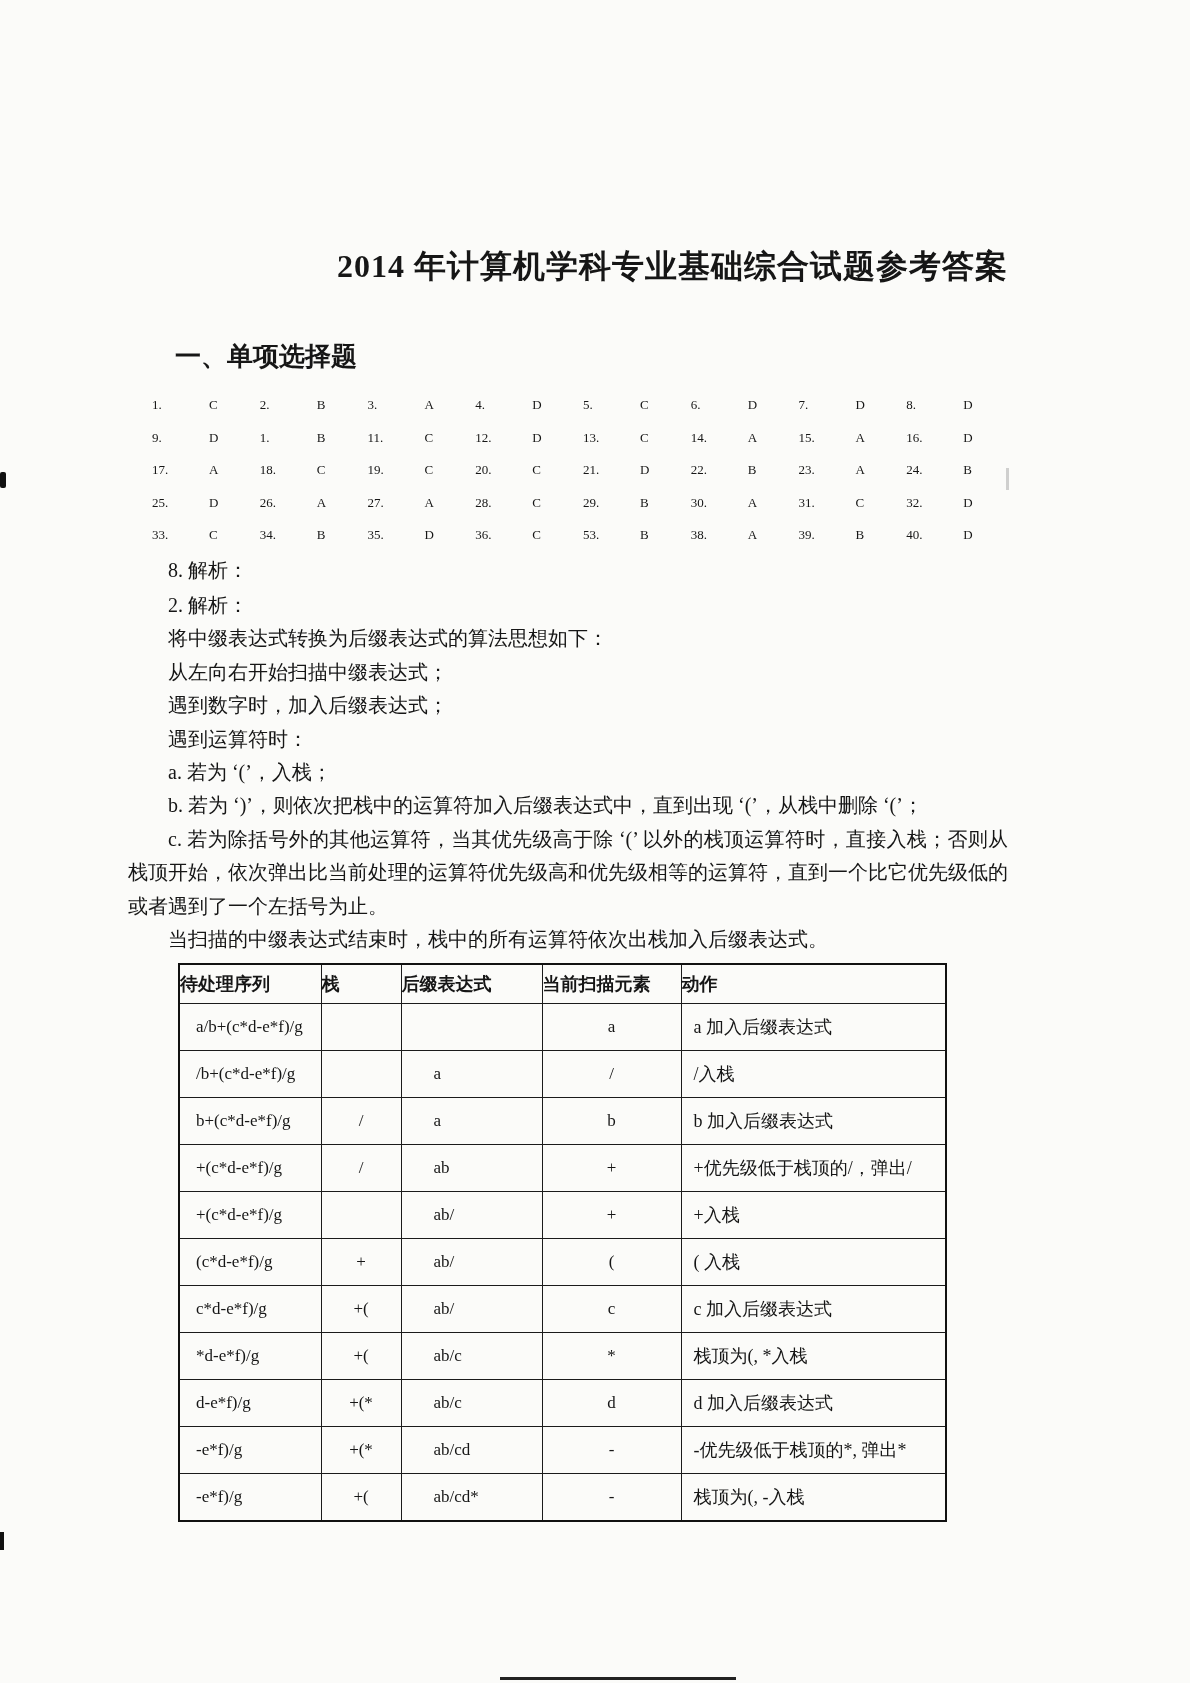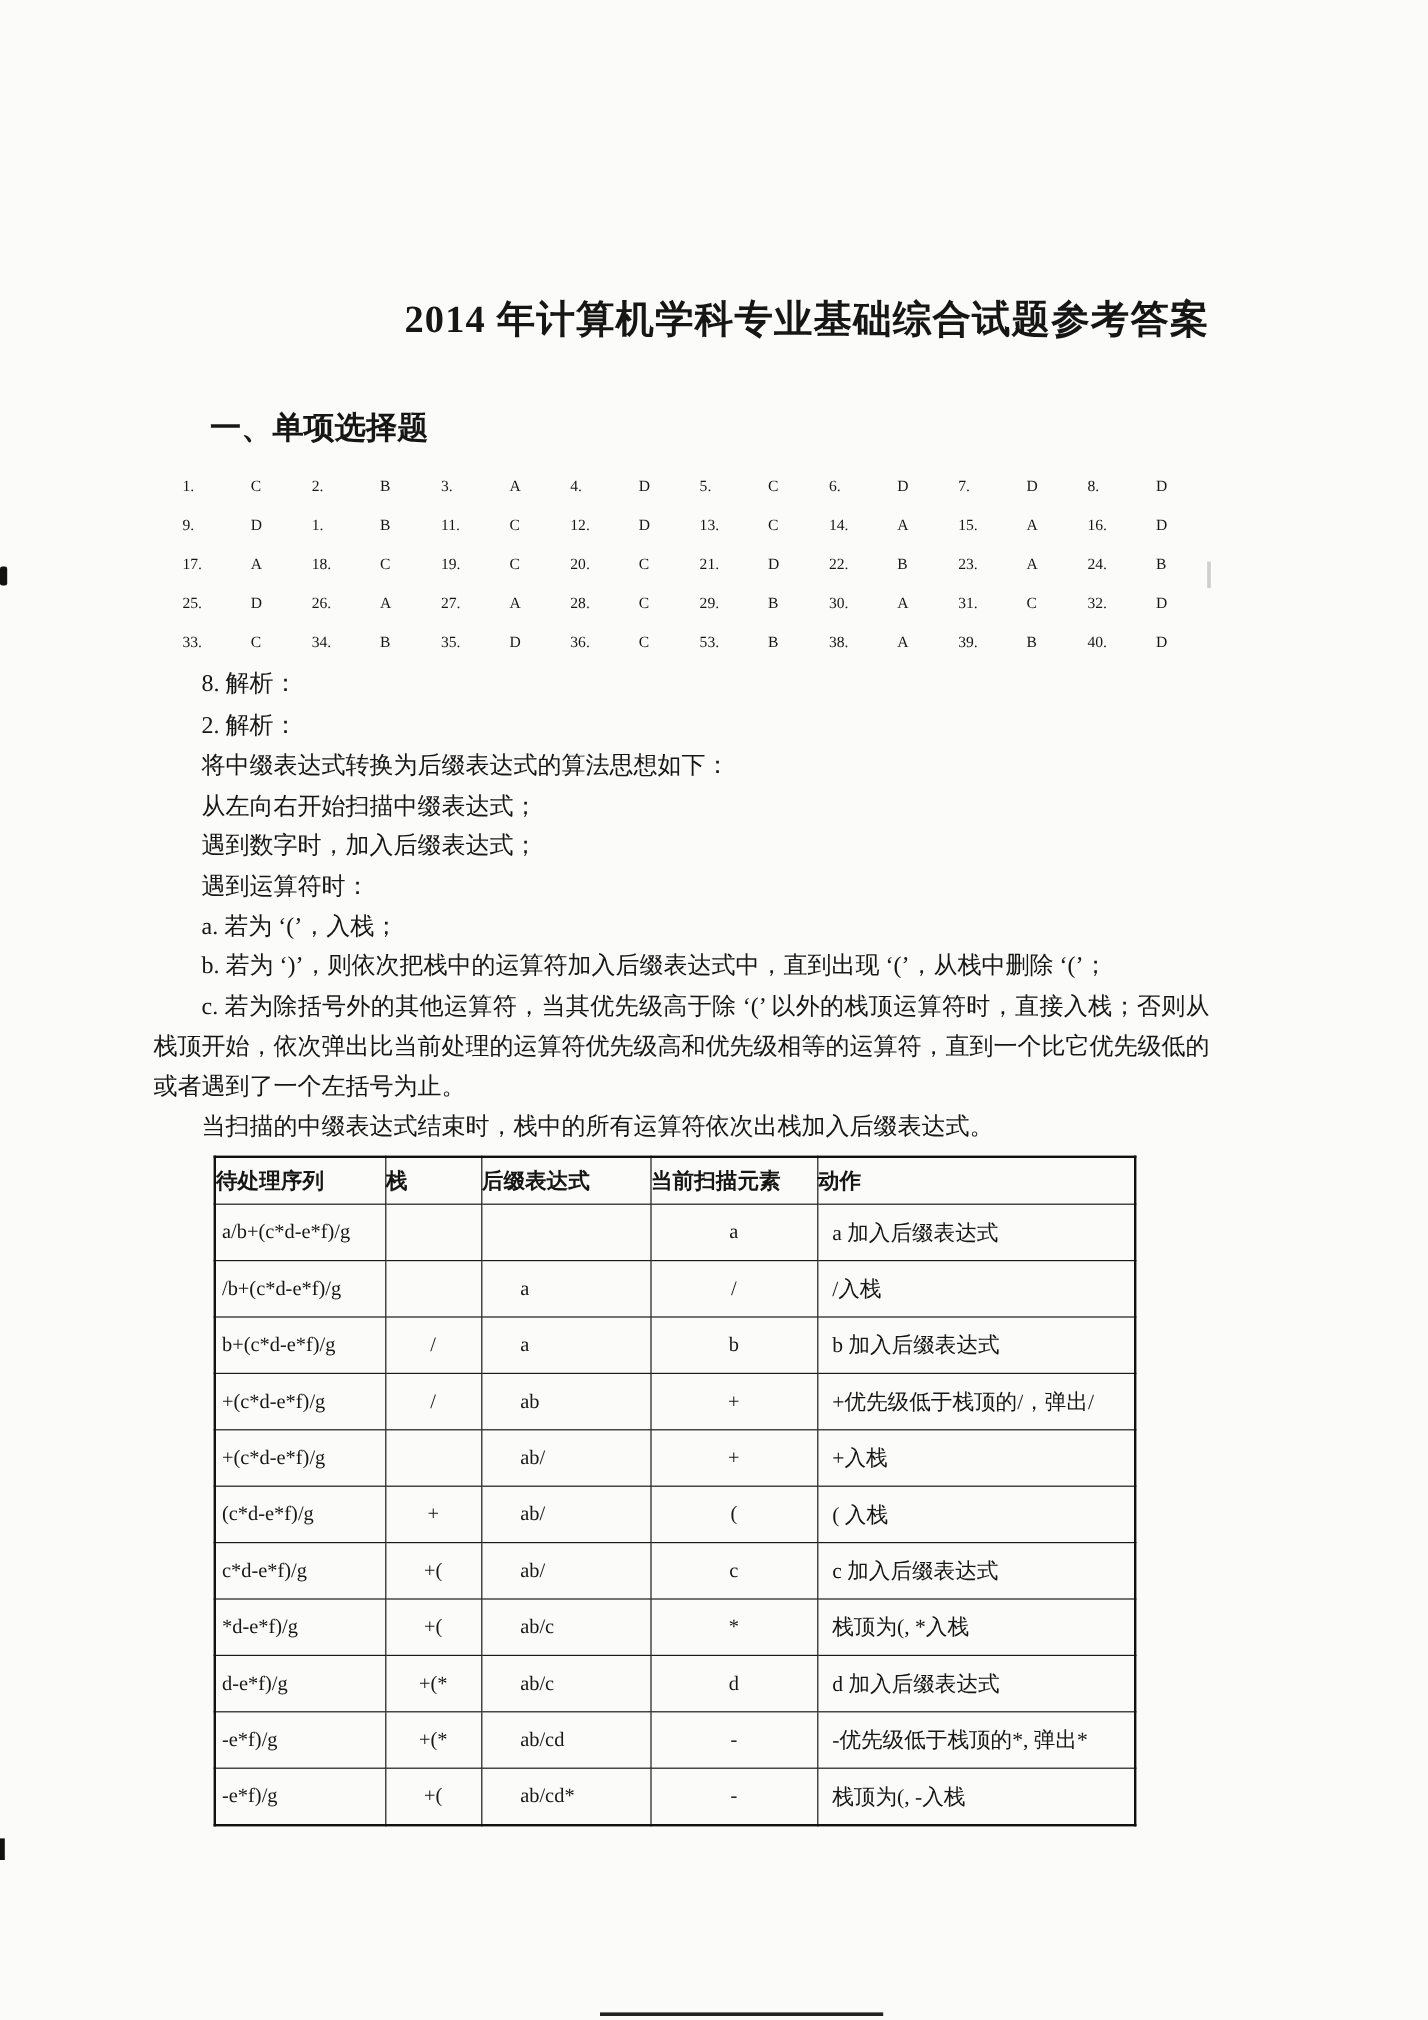--- a/index.html
+++ b/index.html
@@ -68,21 +68,21 @@
     font-family: "Liberation Sans", "DejaVu Sans", sans-serif;
     font-weight: bold;
     font-size: 18px;
     text-align: left;
   }
   table.trace td {
     height: 46px;
     font-size: 17px;
     text-align: left;
   }
-  table.trace td:nth-child(1) { padding-left: 5px; }
+  table.trace td:nth-child(1) { padding-left: 16px; }
   table.trace td:nth-child(2) { text-align: center; }
   table.trace td:nth-child(3) { padding-left: 32px; }
   table.trace td:nth-child(4) { text-align: center; }
   table.trace td:nth-child(5) { padding-left: 12px; font-size: 18px; }
   .artifact { position: absolute; background: #111; }
   .a1 { left: 0; top: 472px; width: 6px; height: 16px; border-radius: 2px; }
   .a2 { left: 0; top: 1532px; width: 4px; height: 18px; }
   .a3 { left: 500px; top: 1677px; width: 236px; height: 3px; background: #222; }
   .a4 { left: 1006px; top: 468px; width: 3px; height: 22px; background: #999; opacity: .45; }
 </style>

